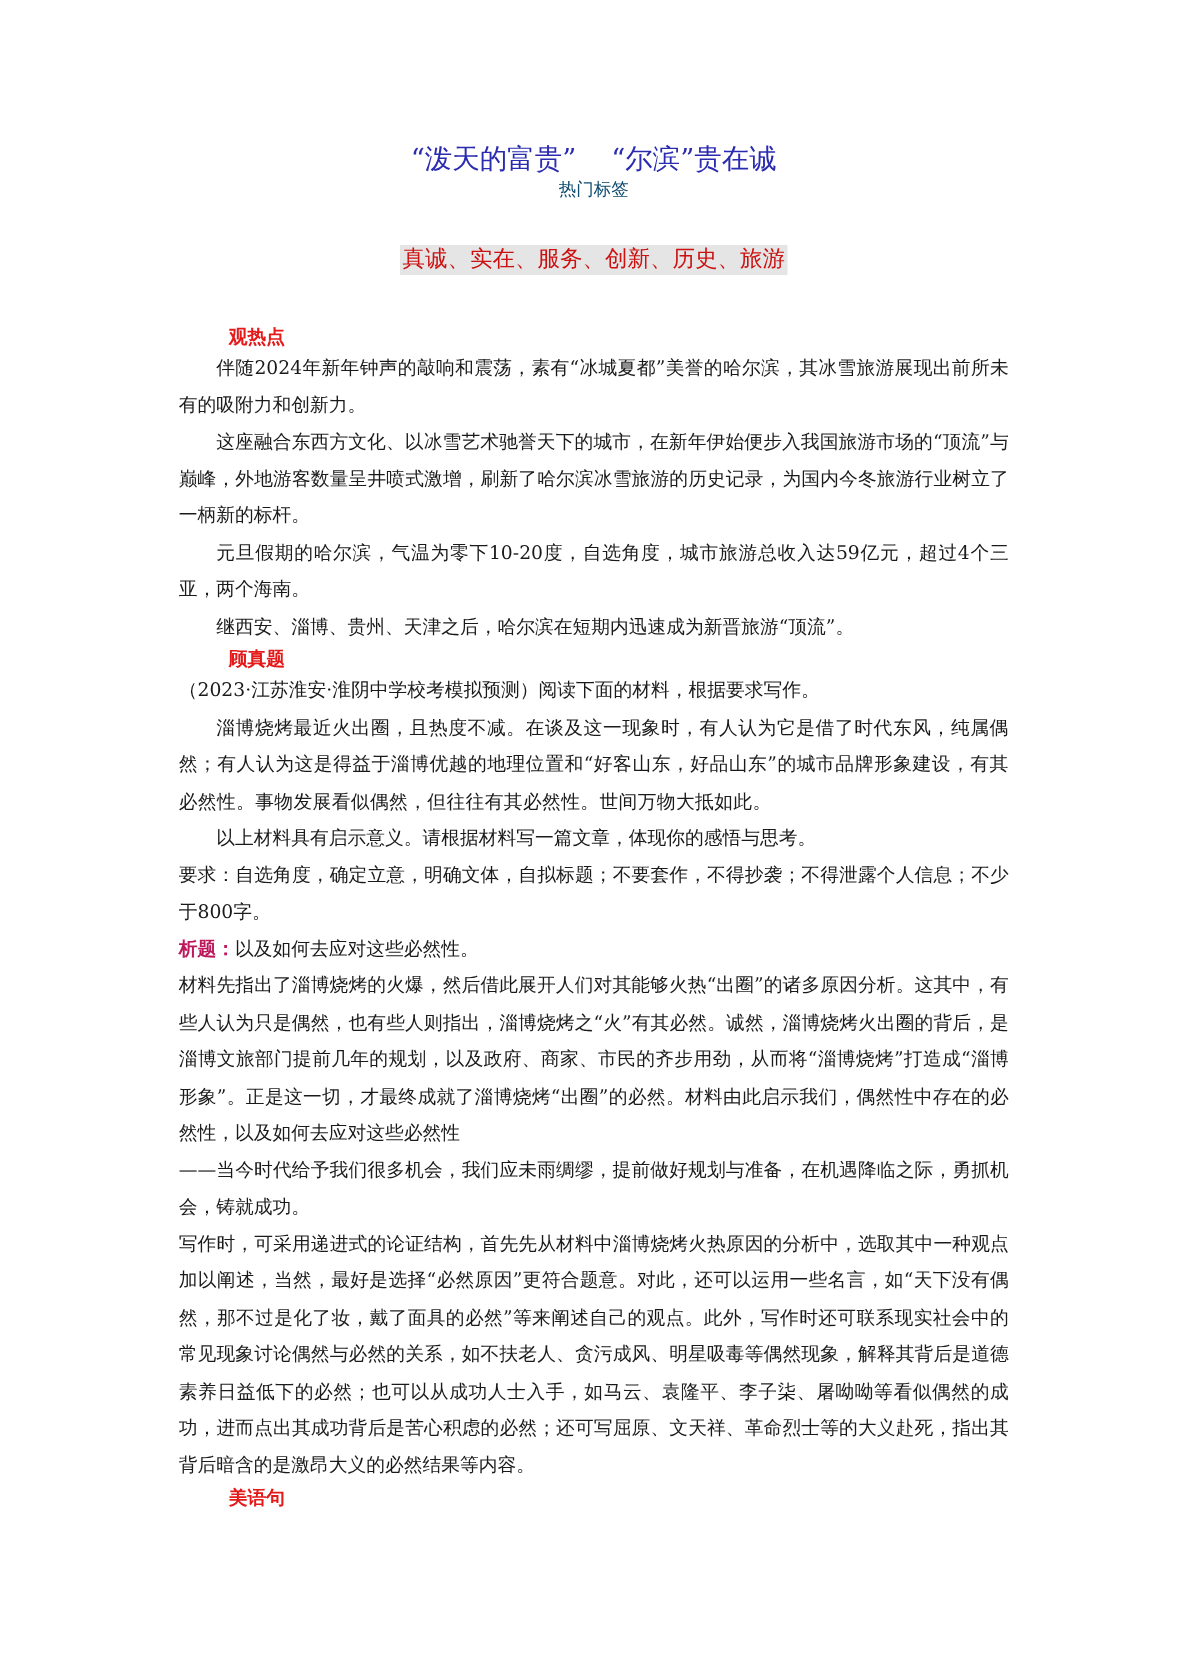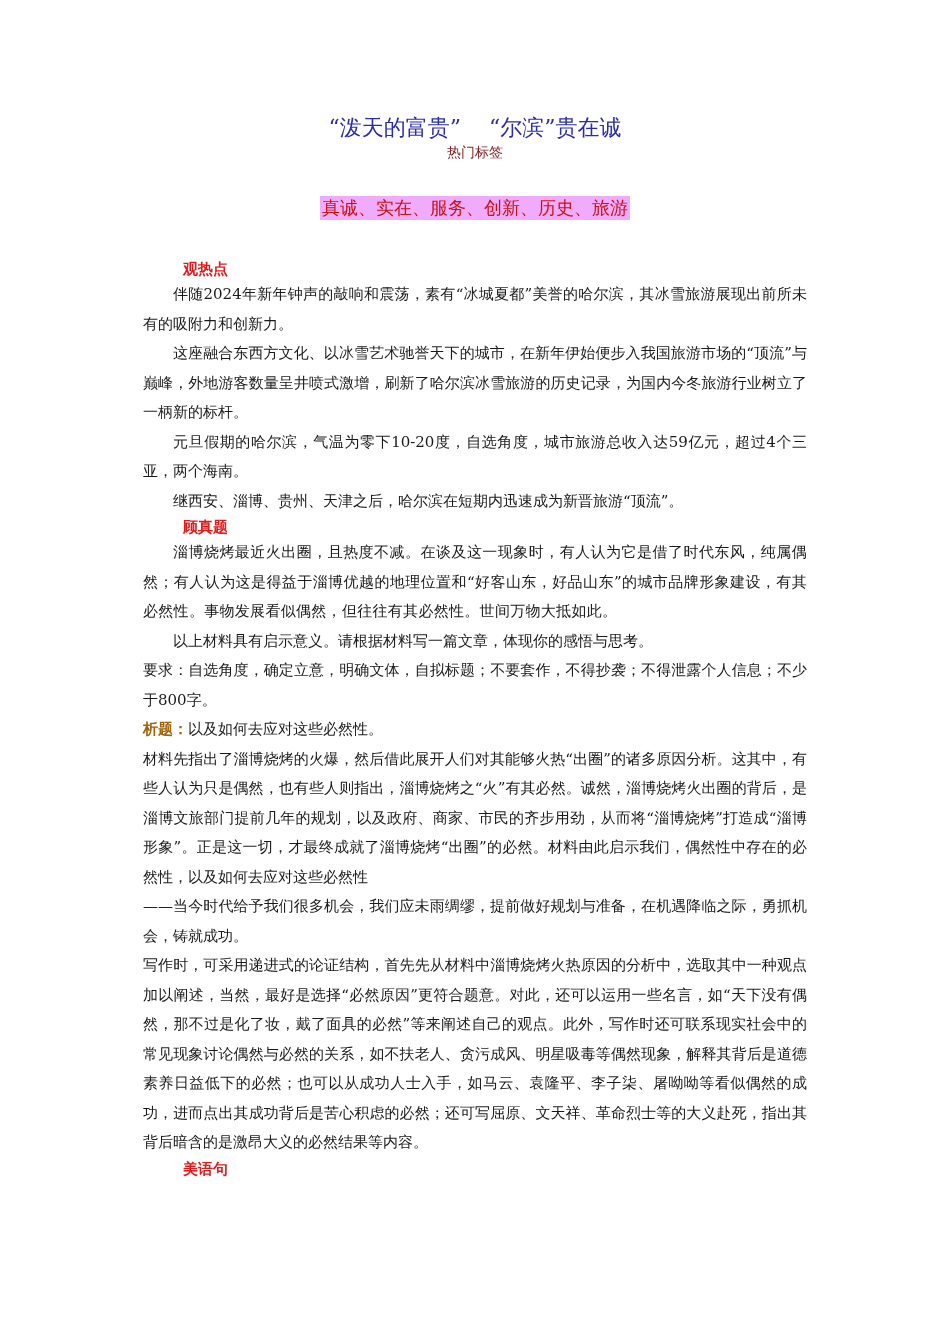--- a/index.html
+++ b/index.html
@@ -34,32 +34,32 @@
       white-space: pre;
     }
     .subtitle {
       position: absolute;
       left: 0;
       width: 950px;
       top: 142px;
       text-align: center;
       font-size: 14px;
       line-height: 20px;
-      color: #7f1d1d;
+      color: #0c4a6e;
     }
     .tags-wrap {
       position: absolute;
       left: 0;
       width: 950px;
       top: 196px;
       text-align: center;
     }
     .tags {
       display: inline-block;
-      background: #f0abfc;
+      background: #e5e5e5;
       color: #cc1111;
       font-size: 18px;
       line-height: 24px;
       padding: 0 2px;
     }
     .content {
       position: absolute;
       left: 143px;
       top: 258px;
       width: 664px;
@@ -79,21 +79,21 @@
       margin: 0;
     }
     .indent { text-indent: 2em; }
     .kai {
       font-family: "DejaVu Serif", "Liberation Serif", serif;
       letter-spacing: 0.3px;
     }
     .inline-head {
       font-family: "DejaVu Sans", "Liberation Sans", sans-serif;
       font-weight: bold;
-      color: #a16207;
+      color: #be185d;
     }
   </style>
 </head>
 <body>
 
 <div class="page">
 
   <div class="title">“泼天的富贵”    “尔滨”贵在诚</div>
   <div class="subtitle">热门标签</div>
   <div class="tags-wrap">
@@ -102,20 +102,21 @@
 
   <div class="content">
 
     <div class="section-head">观热点</div>
     <p class="para indent">伴随2024年新年钟声的敲响和震荡，素有“冰城夏都”美誉的哈尔滨，其冰雪旅游展现出前所未有的吸附力和创新力。</p>
     <p class="para indent">这座融合东西方文化、以冰雪艺术驰誉天下的城市，在新年伊始便步入我国旅游市场的“顶流”与巅峰，外地游客数量呈井喷式激增，刷新了哈尔滨冰雪旅游的历史记录，为国内今冬旅游行业树立了一柄新的标杆。</p>
     <p class="para indent">元旦假期的哈尔滨，气温为零下10-20度，自选角度，城市旅游总收入达59亿元，超过4个三亚，两个海南。</p>
     <p class="para indent">继西安、淄博、贵州、天津之后，哈尔滨在短期内迅速成为新晋旅游“顶流”。</p>
 
     <div class="section-head">顾真题</div>
+    <p class="para">（2023·江苏淮安·淮阴中学校考模拟预测）阅读下面的材料，根据要求写作。</p>
     <p class="para indent kai">淄博烧烤最近火出圈，且热度不减。在谈及这一现象时，有人认为它是借了时代东风，纯属偶然；有人认为这是得益于淄博优越的地理位置和“好客山东，好品山东”的城市品牌形象建设，有其必然性。事物发展看似偶然，但往往有其必然性。世间万物大抵如此。</p>
     <p class="para indent">以上材料具有启示意义。请根据材料写一篇文章，体现你的感悟与思考。</p>
     <p class="para">要求：自选角度，确定立意，明确文体，自拟标题；不要套作，不得抄袭；不得泄露个人信息；不少于800字。</p>
 
     <p class="para"><span class="inline-head">析题：</span><span>以及如何去应对这些必然性。</span></p>
     <p class="para">材料先指出了淄博烧烤的火爆，然后借此展开人们对其能够火热“出圈”的诸多原因分析。这其中，有些人认为只是偶然，也有些人则指出，淄博烧烤之“火”有其必然。诚然，淄博烧烤火出圈的背后，是淄博文旅部门提前几年的规划，以及政府、商家、市民的齐步用劲，从而将“淄博烧烤”打造成“淄博形象”。正是这一切，才最终成就了淄博烧烤“出圈”的必然。材料由此启示我们，偶然性中存在的必然性，以及如何去应对这些必然性</p>
     <p class="para">——当今时代给予我们很多机会，我们应未雨绸缪，提前做好规划与准备，在机遇降临之际，勇抓机会，铸就成功。</p>
     <p class="para">写作时，可采用递进式的论证结构，首先先从材料中淄博烧烤火热原因的分析中，选取其中一种观点加以阐述，当然，最好是选择“必然原因”更符合题意。对此，还可以运用一些名言，如“天下没有偶然，那不过是化了妆，戴了面具的必然”等来阐述自己的观点。此外，写作时还可联系现实社会中的常见现象讨论偶然与必然的关系，如不扶老人、贪污成风、明星吸毒等偶然现象，解释其背后是道德素养日益低下的必然；也可以从成功人士入手，如马云、袁隆平、李子柒、屠呦呦等看似偶然的成功，进而点出其成功背后是苦心积虑的必然；还可写屈原、文天祥、革命烈士等的大义赴死，指出其背后暗含的是激昂大义的必然结果等内容。</p>
 
     <div class="section-head">美语句</div>

